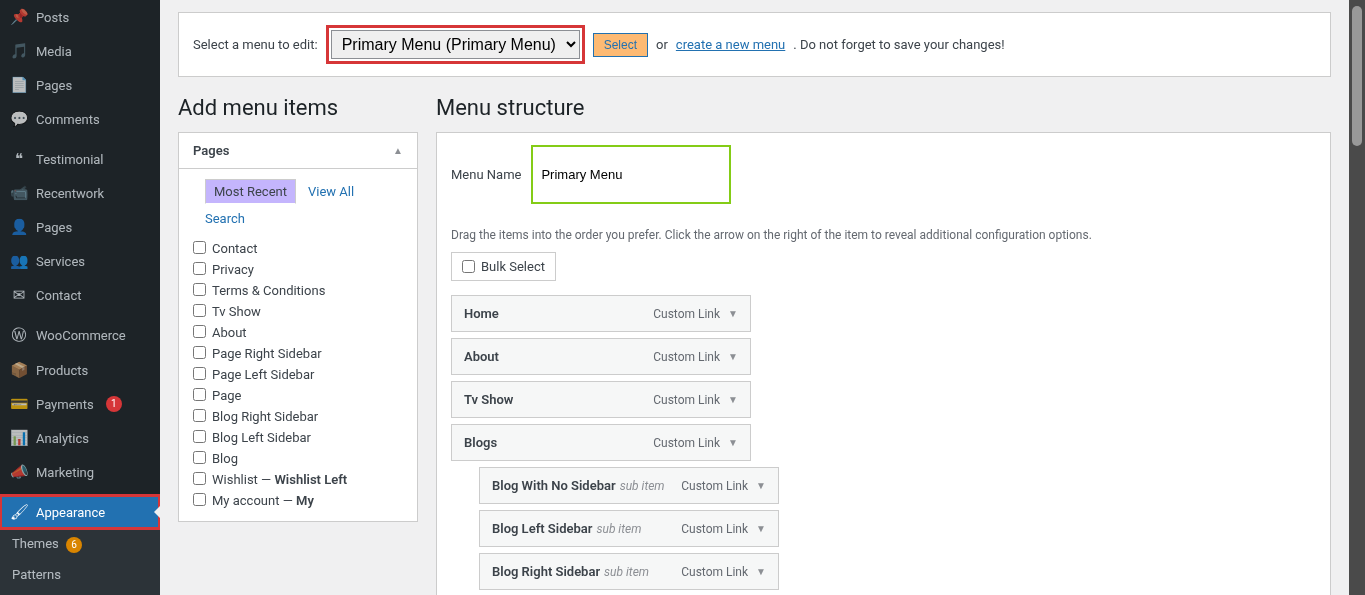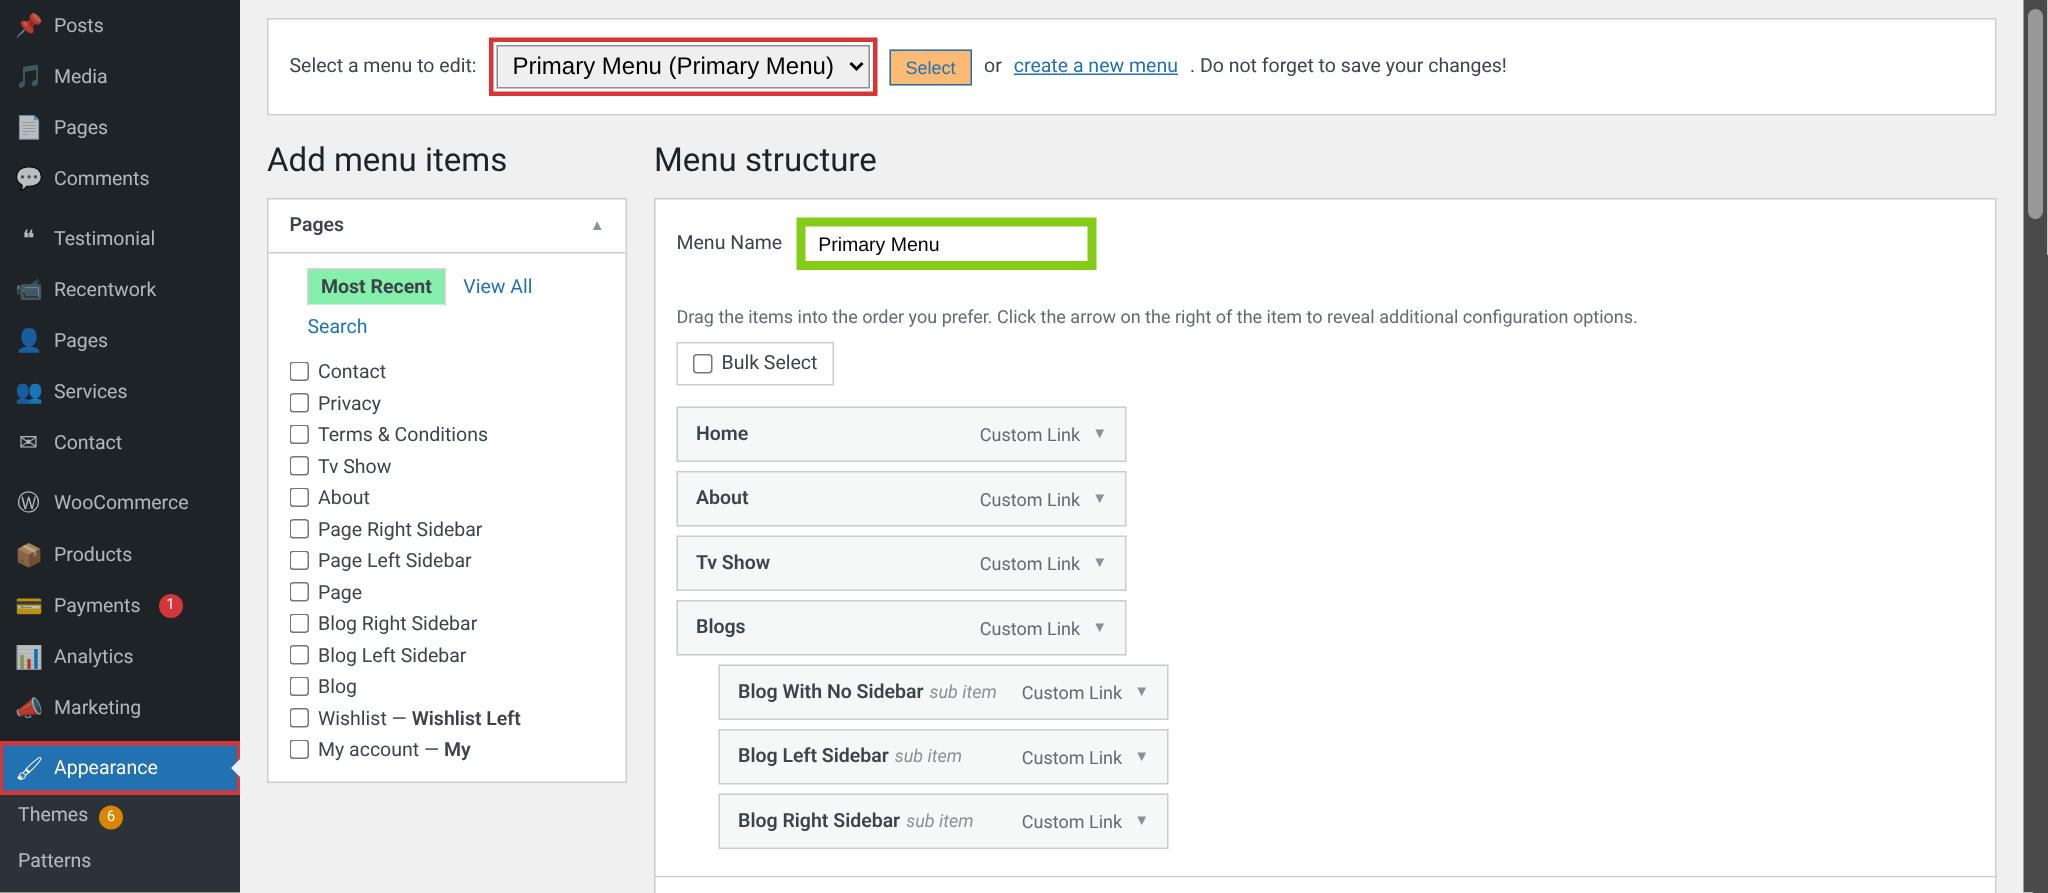--- a/index.html
+++ b/index.html
@@ -31,27 +31,27 @@
 .cols { display: flex; gap: 18px; margin-top: 18px; }
 .col-left { width: 240px; flex-shrink: 0; }
 .col-right { flex: 1; }
 h1.section { font-size: 22px; font-weight: 400; color: #1d2327; margin-bottom: 12px; }
 
 .panel { border: 1px solid #ccc; background: #fff; }
 .panel-head { padding: 10px 14px; font-weight: 600; display: flex; justify-content: space-between; align-items: center; cursor: pointer; border-bottom: 1px solid #ccc; }
 .panel-body { padding: 10px 14px; }
 .tabs { display: flex; gap: 12px; margin-bottom: 8px; font-size: 13px; align-items: center; padding-left: 12px; }
 .tab { color: #2271b1; cursor: pointer; padding: 4px 0; }
-.tab.active { color: #3c434a; border: 1px solid #ccc; border-bottom-color: #fff; background: #86efac; padding: 4px 8px; margin-bottom: -1px; font-weight: bold; }
+.tab.active { color: #3c434a; border: 1px solid #ccc; border-bottom-color: #fff; background: #c4b5fd; padding: 4px 8px; margin-bottom: -1px; }
 .chklist { list-style: none; }
 .chklist li { padding: 3px 0; display: flex; align-items: flex-start; gap: 6px; }
 .chklist li .lbl strong { font-weight: 600; }
 
 .struct-head { border: 1px solid #ccc; border-bottom: none; background: #fff; padding: 12px 14px; display: flex; align-items: center; gap: 10px; }
-.struct-head input { border: 6px solid #84cc16; padding: 4px 8px; width: 200px; font-size: 13px; }
+.struct-head input { border: 2px solid #84cc16; padding: 20px 8px; width: 200px; font-size: 13px; }
 .struct-body { border: 1px solid #ccc; background: #fff; padding: 12px 14px; border-top: none; }
 .hint { font-size: 12px; color: #646970; margin-bottom: 10px; }
 .bulk { border: 1px solid #ccc; display: inline-flex; align-items: center; gap: 6px; padding: 6px 10px; margin-bottom: 14px; cursor: pointer; }
 
 .menu-item { border: 1px solid #ccc; background: #f6f7f7; padding: 10px 12px; display: flex; justify-content: space-between; align-items: center; width: 300px; margin-bottom: 6px; cursor: move; }
 .menu-item .mtitle { font-weight: 600; font-size: 13px; }
 .menu-item .mtype { color: #646970; font-size: 12px; display: flex; align-items: center; gap: 8px; }
 .menu-item.sub { margin-left: 28px; }
 .subtag { color: #8c8f94; font-style: italic; font-weight: 400; font-size: 12px; margin-left: 4px; }
 .chev { color: #8c8f94; font-size: 10px; }

